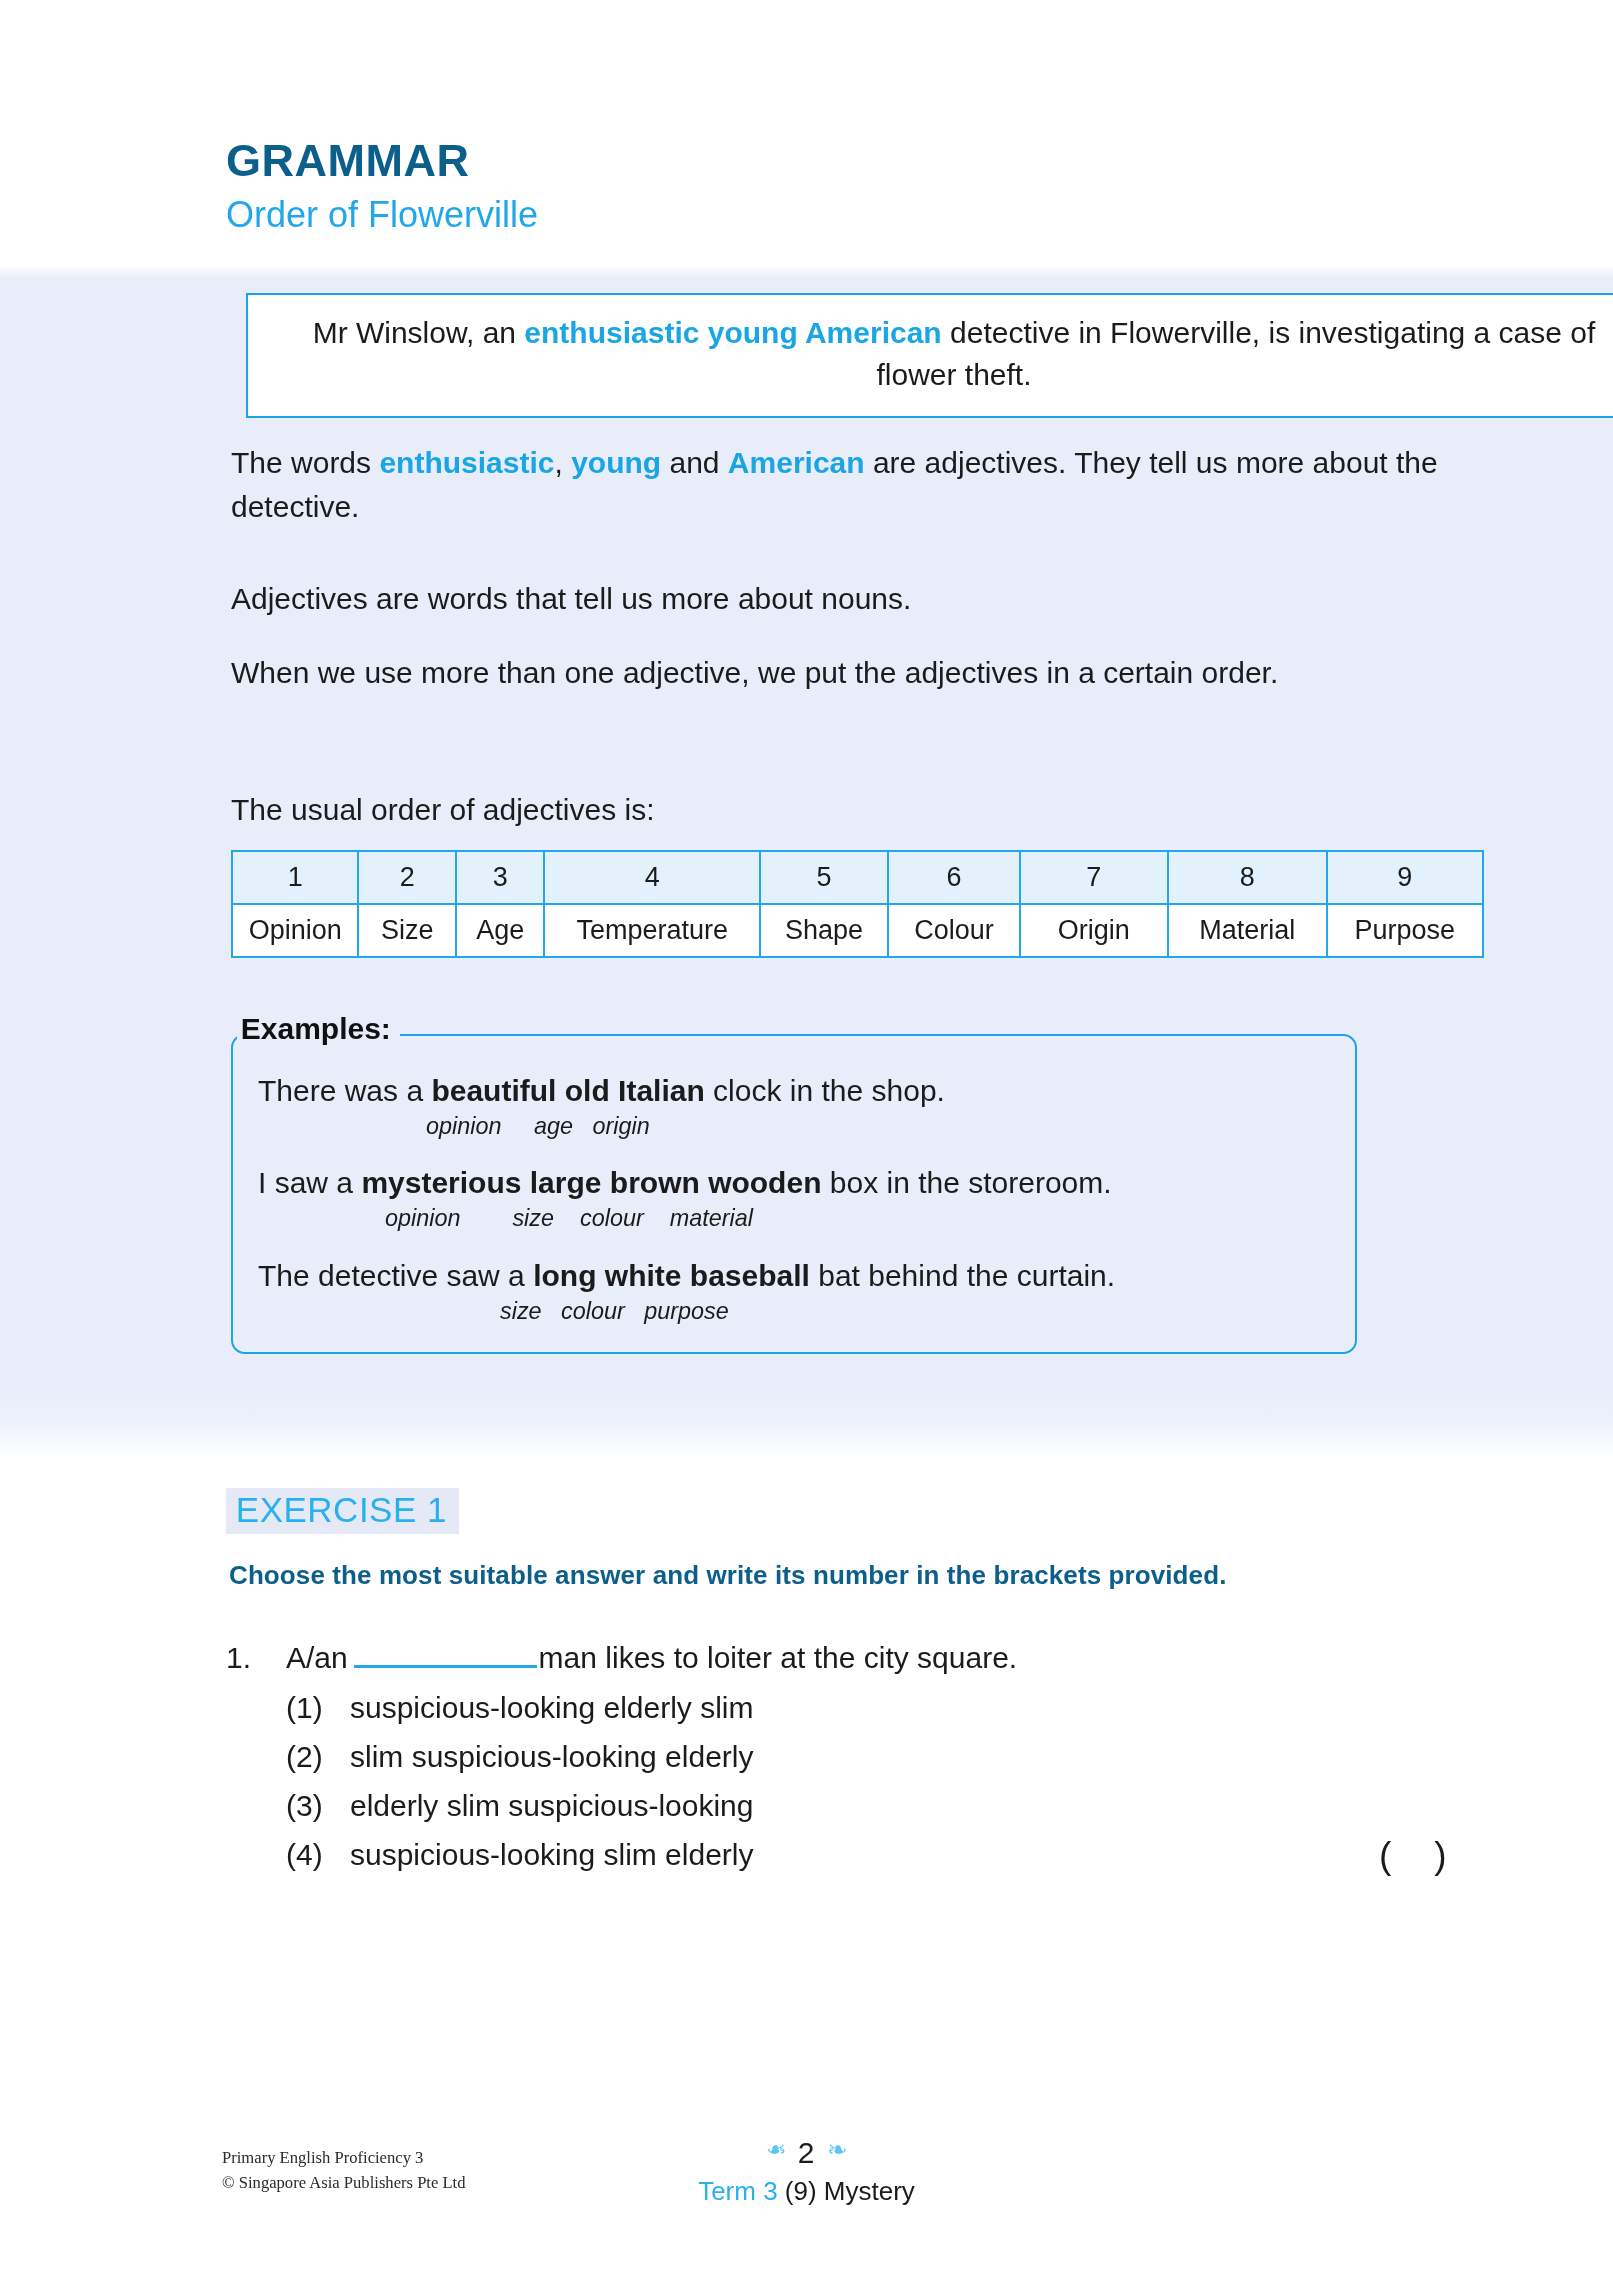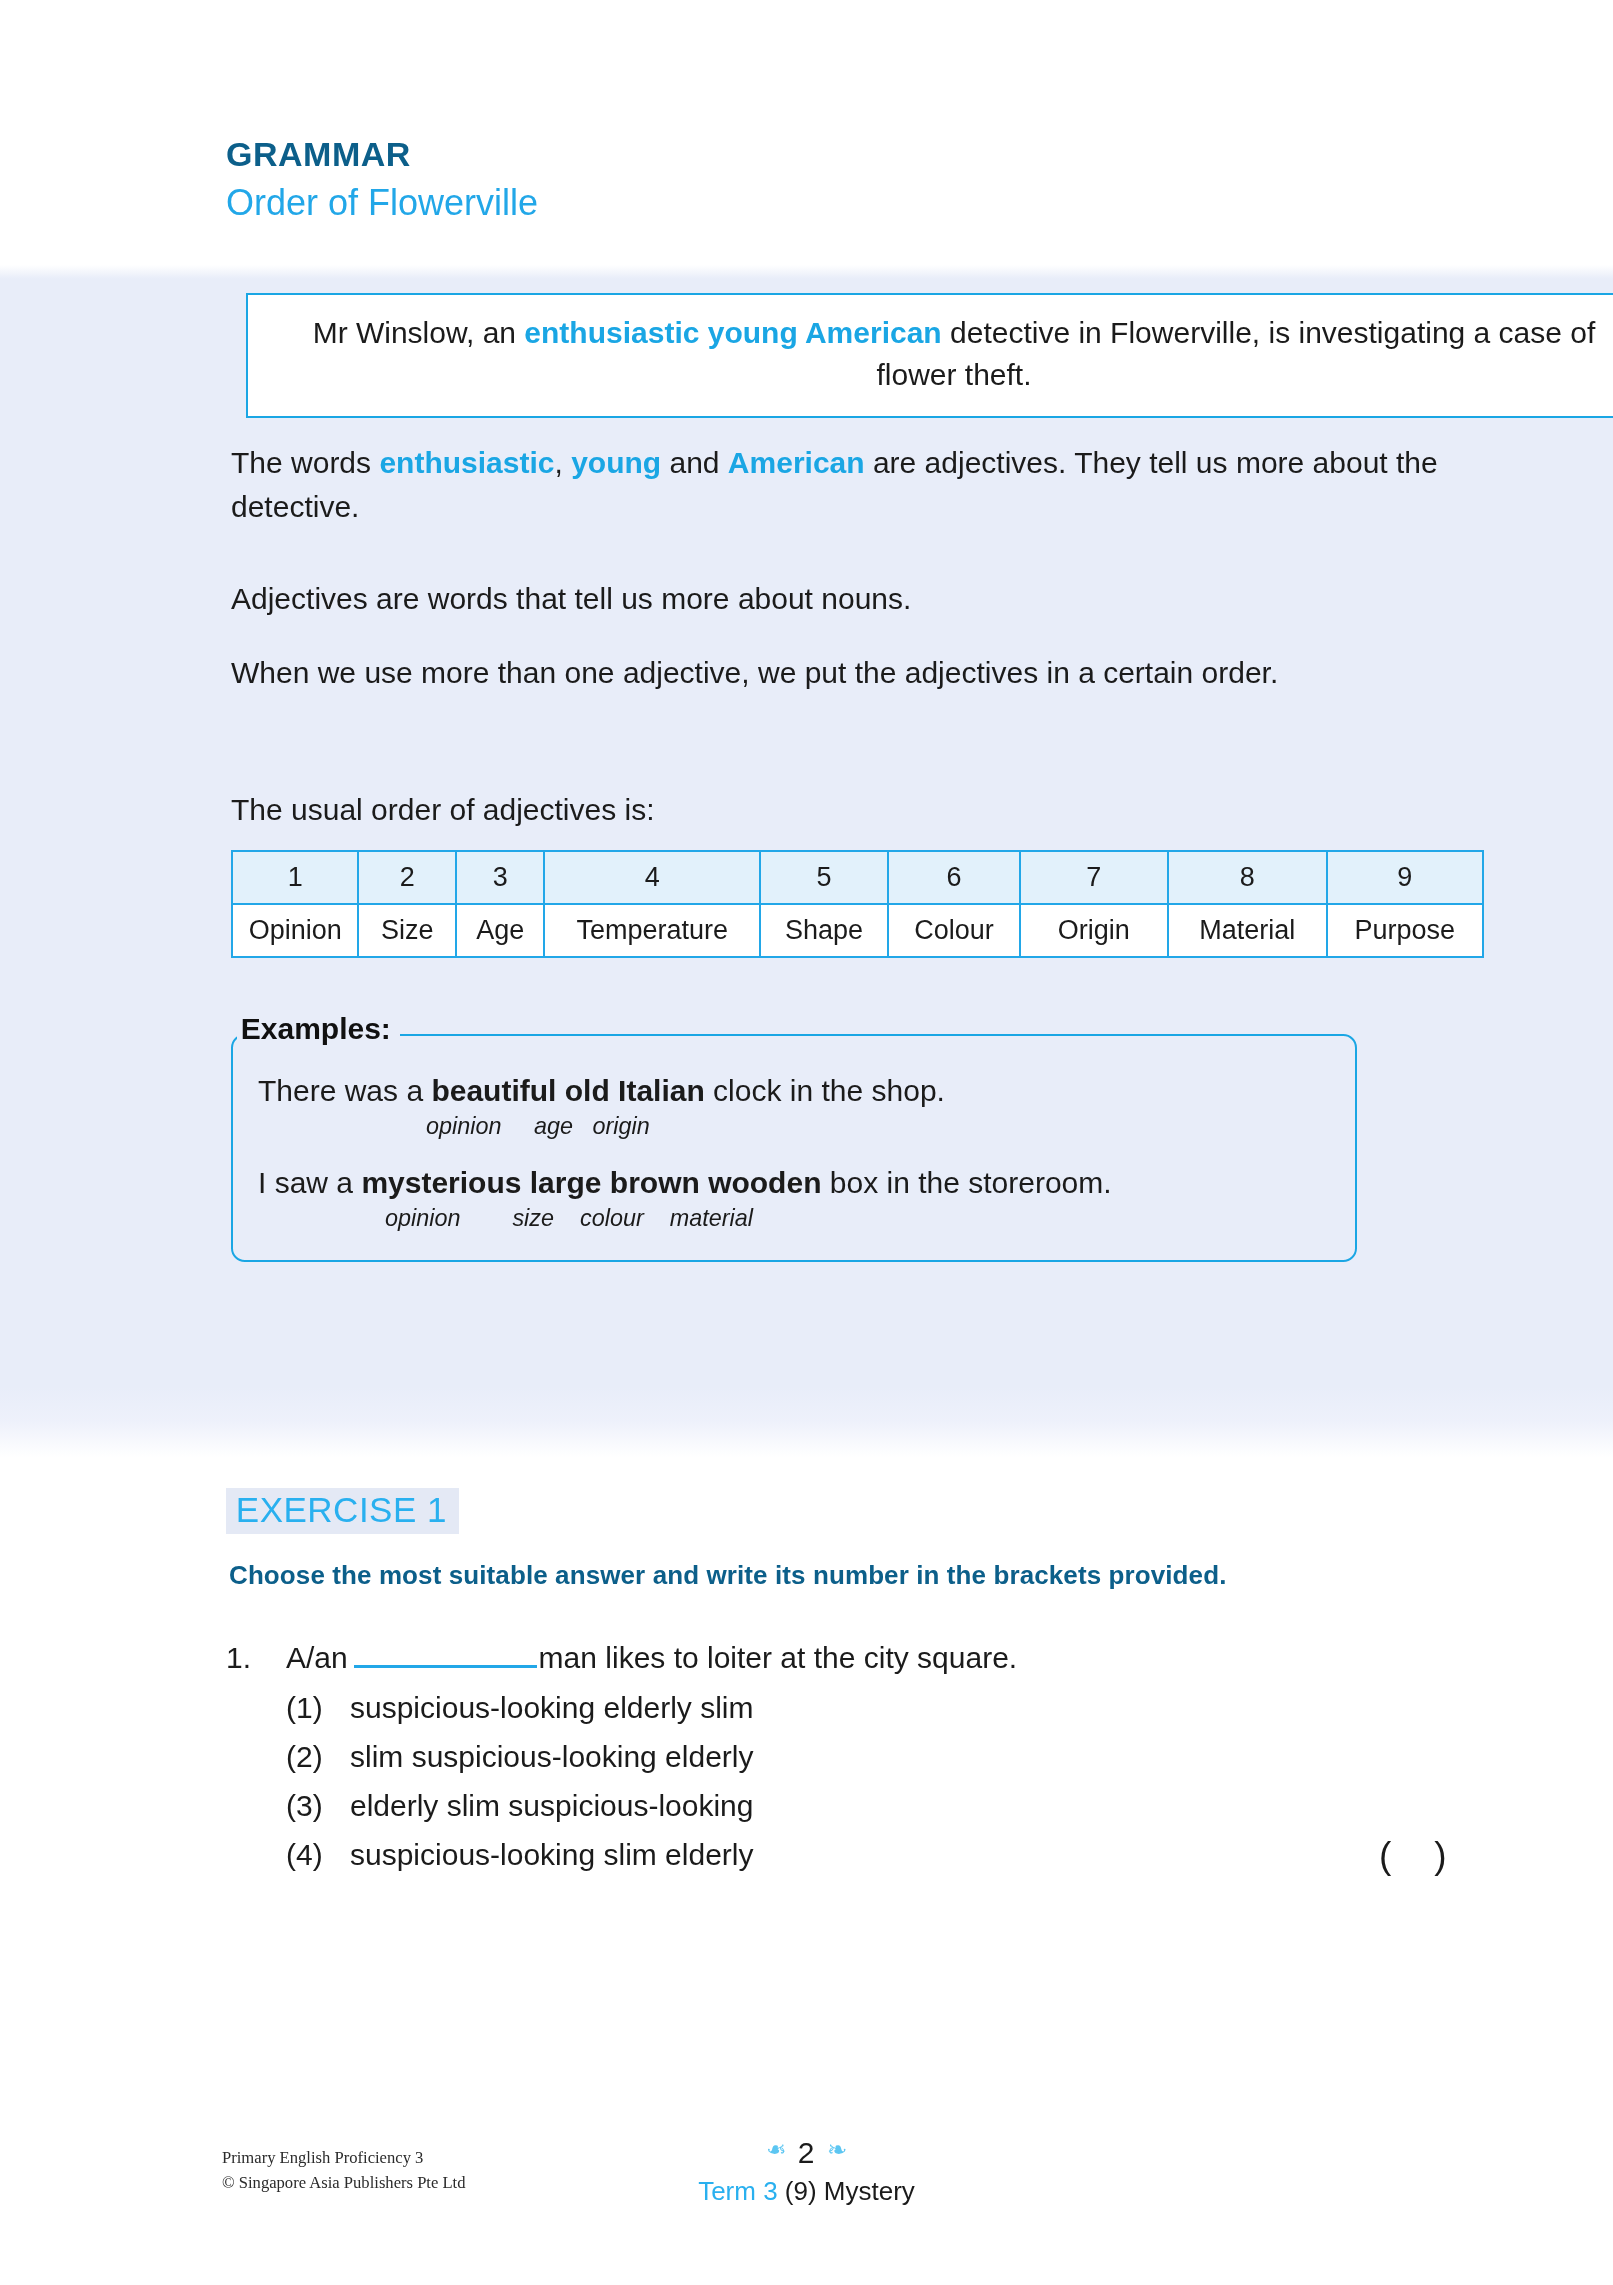--- a/index.html
+++ b/index.html
@@ -48,21 +48,21 @@
   }
 
   
   .header {
     position: absolute;
     left: 226px;
     top: 137px;
     width: 1268px;
   }
   .title-main {
-    font-size: 34px;
+    font-size: 45px;
     font-weight: bold;
     color: #0c5f8a;
     letter-spacing: 0.5px;
     line-height: 1.05;
     margin: 0;
   }
   .title-sub {
     font-size: 36px;
     color: #22a7e8;
     line-height: 1.15;
@@ -371,20 +371,24 @@
         <div class="ex-item">
           <p class="ex-sentence"><span>There was a </span><b>beautiful old Italian</b><span> clock in the shop.</span></p>
           <p class="ex-tags" id="ex-tags-2">opinion     age   origin</p>
         </div>
 
         <div class="ex-item">
           <p class="ex-sentence"><span>I saw a </span><b>mysterious large brown wooden</b><span> box in the storeroom.</span></p>
           <p class="ex-tags" id="ex-tags-1">opinion        size    colour    material</p>
         </div>
 
+        <div class="ex-item">
+          <p class="ex-sentence"><span>The detective saw a </span><b>long white baseball</b><span> bat behind the curtain.</span></p>
+          <p class="ex-tags" id="ex-tags-3">size   colour   purpose</p>
+        </div>
 
       </div>
     </div>
 
     <div class="exercise-head">
       <span class="exercise-badge">EXERCISE 1</span>
     </div>
     <p class="exercise-instr">Choose the most suitable answer and write its number in the brackets provided.</p>
 
     <div class="question">

